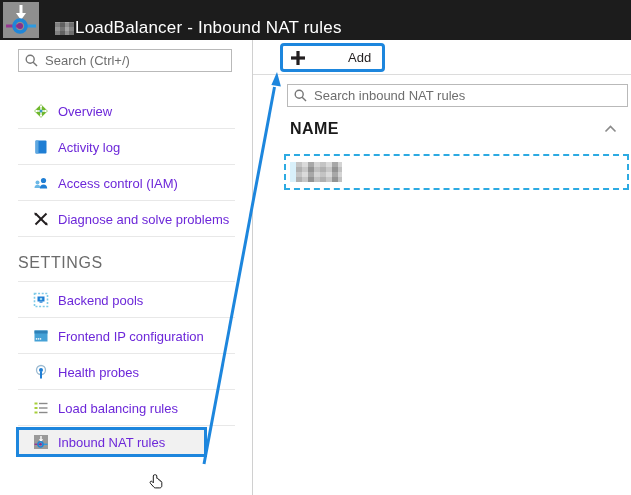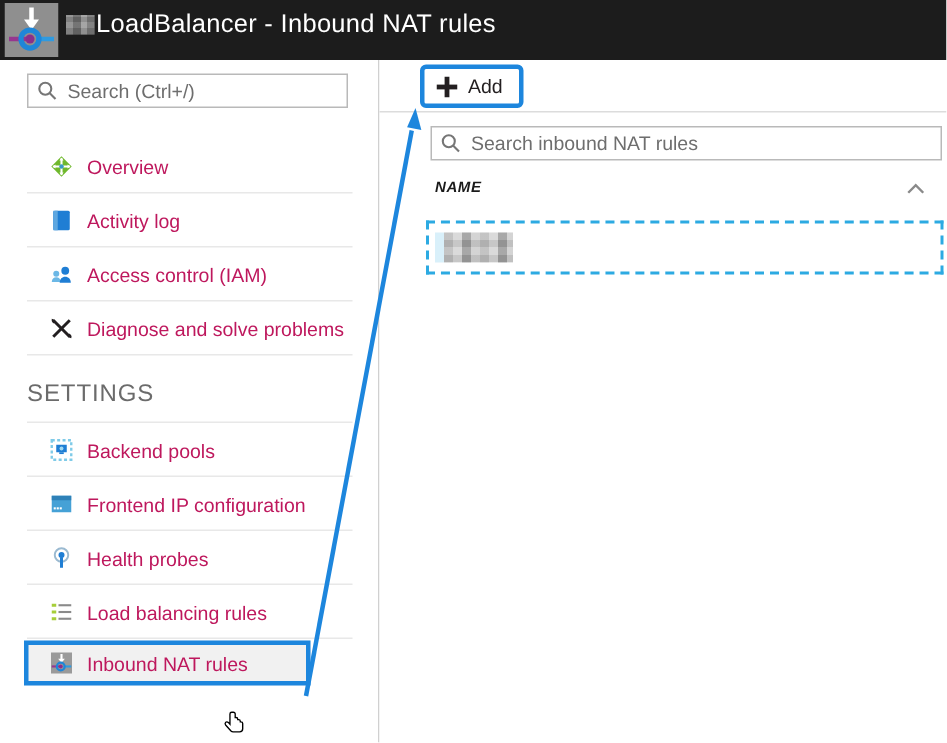--- a/index.html
+++ b/index.html
@@ -3,21 +3,21 @@
 <meta charset="utf-8">
 <style>
   * { margin:0; padding:0; box-sizing:border-box; }
   html,body { width:631px; height:495px; }
   body { font-family:"Liberation Sans", sans-serif; background:#fff; overflow:hidden; position:relative; }
   .screen { width:631px; height:495px; position:relative; background:#fff; }
 
   
   .hdr { height:40px; background:#1c1c1c; display:flex; align-items:flex-start; position:relative; }
   .hdr-icon { width:36px; height:36px; margin:2px 0 0 3px; flex:0 0 auto; }
-  .hdr-text { margin-left:5px; padding-top:5px; }
+  .hdr-text { margin-left:16px; padding-top:17px; }
   .hdr-title-line { display:flex; align-items:center; height:22px; }
   .redact-sm { width:19px; height:13px; margin-right:1px;
     background:
       repeating-linear-gradient(0deg, rgba(0,0,0,.10) 0 4px, rgba(255,255,255,.06) 4px 8px),
       repeating-linear-gradient(90deg,#8f8f8f 0 5px,#6c6c6c 5px 10px,#a0a0a0 10px 14px,#7b7b7b 14px 19px); }
   .hdr-title { color:#ffffff; font-size:17px; letter-spacing:.2px; white-space:nowrap; }
   .hdr-sub { color:#a6a6a6; font-size:11px; margin-top:1px; }
 
   
   .bodywrap { display:flex; height:455px; }
@@ -28,41 +28,41 @@
   .searchbox { display:flex; align-items:center; border:1px solid #b9b9b9; background:#fff; height:23px; padding:0 6px; }
   .sb-side { width:214px; margin:9px 0 0 18px; }
   .searchbox input { border:0; outline:0; flex:1; font-family:"Liberation Sans",sans-serif;
     font-size:13px; color:#444; background:transparent; min-width:0; }
   .searchbox input::placeholder { color:#6e6e6e; opacity:1; }
   .mag { flex:0 0 auto; margin-right:7px; }
 
   .nav { margin-top:21px; }
   .nav-item { height:36px; display:flex; align-items:center; padding-left:33px; position:relative; cursor:pointer; }
   .nav-item .divider { position:absolute; bottom:0; left:18px; right:17px; height:1px; background:#e8e8e8; }
-  .nav-label { font-size:13px; color:#be185d; margin-left:9px; white-space:nowrap; }
+  .nav-label { font-size:13px; color:#6d28d9; margin-left:9px; white-space:nowrap; }
   .nav-ic { width:16px; height:16px; flex:0 0 auto; }
 
   .settings-hd { height:45px; padding:17px 0 0 18px; position:relative; }
   .settings-hd span { font-size:16px; color:#6b6b6b; letter-spacing:.6px; }
   .settings-hd .divider { position:absolute; bottom:0; left:18px; right:17px; height:1px; background:#e8e8e8; }
 
   .sel-item { height:31px; margin:1px 0 0 0; position:relative; }
   .sel-box { position:absolute; left:16px; top:0; width:191px; height:30px; border:3px solid #1d86dd;
     background:#f1f1f1; display:flex; align-items:center; padding-left:14px; }
   .sel-box .nav-label { margin-left:9px; }
 
   
   .toolbar { height:35px; position:relative; border-bottom:1px solid #dcdcdc; }
   .add-anno { position:absolute; left:27px; top:3px; height:29px; border:3px solid #1d86dd; border-radius:4px;
-    background:#fff; display:flex; align-items:center; padding:0 11px 0 8px; cursor:pointer; }
+    background:#fff; display:flex; align-items:center; padding:0 11px 0 8px; cursor:pointer;gap:36px; }
   .add-label { font-size:13px; color:#231f20; margin-left:7px; }
 
   .mn-search { margin:9px 3px 0 34px; }
   .table-hd { margin:13px 14px 0 37px; display:flex; align-items:center; justify-content:space-between; }
-  .col-name { font-size:10px; font-weight:bold; color:#1a1a1a; letter-spacing:.4px;font-style:italic; }
+  .col-name { font-size:16px; font-weight:bold; color:#1a1a1a; letter-spacing:.4px; }
 
   .row-sel { margin:16px 2px 0 31px; height:36px; border:2px dashed #2caae2; display:flex; align-items:center; padding-left:4px; background:#fff; }
   .row-redact { display:flex; align-items:center; height:20px; }
   .redact-strip { width:6px; height:20px; background:#d9f0fa; }
   .redact-blk { width:46px; height:20px;
     background:
       repeating-linear-gradient(0deg, rgba(0,0,0,.07) 0 5px, rgba(255,255,255,.10) 5px 10px),
       repeating-linear-gradient(90deg,#bdbdbd 0 6px,#d6d6d6 6px 12px,#9e9e9e 12px 18px,#cfcfcf 18px 24px); }
 
   

